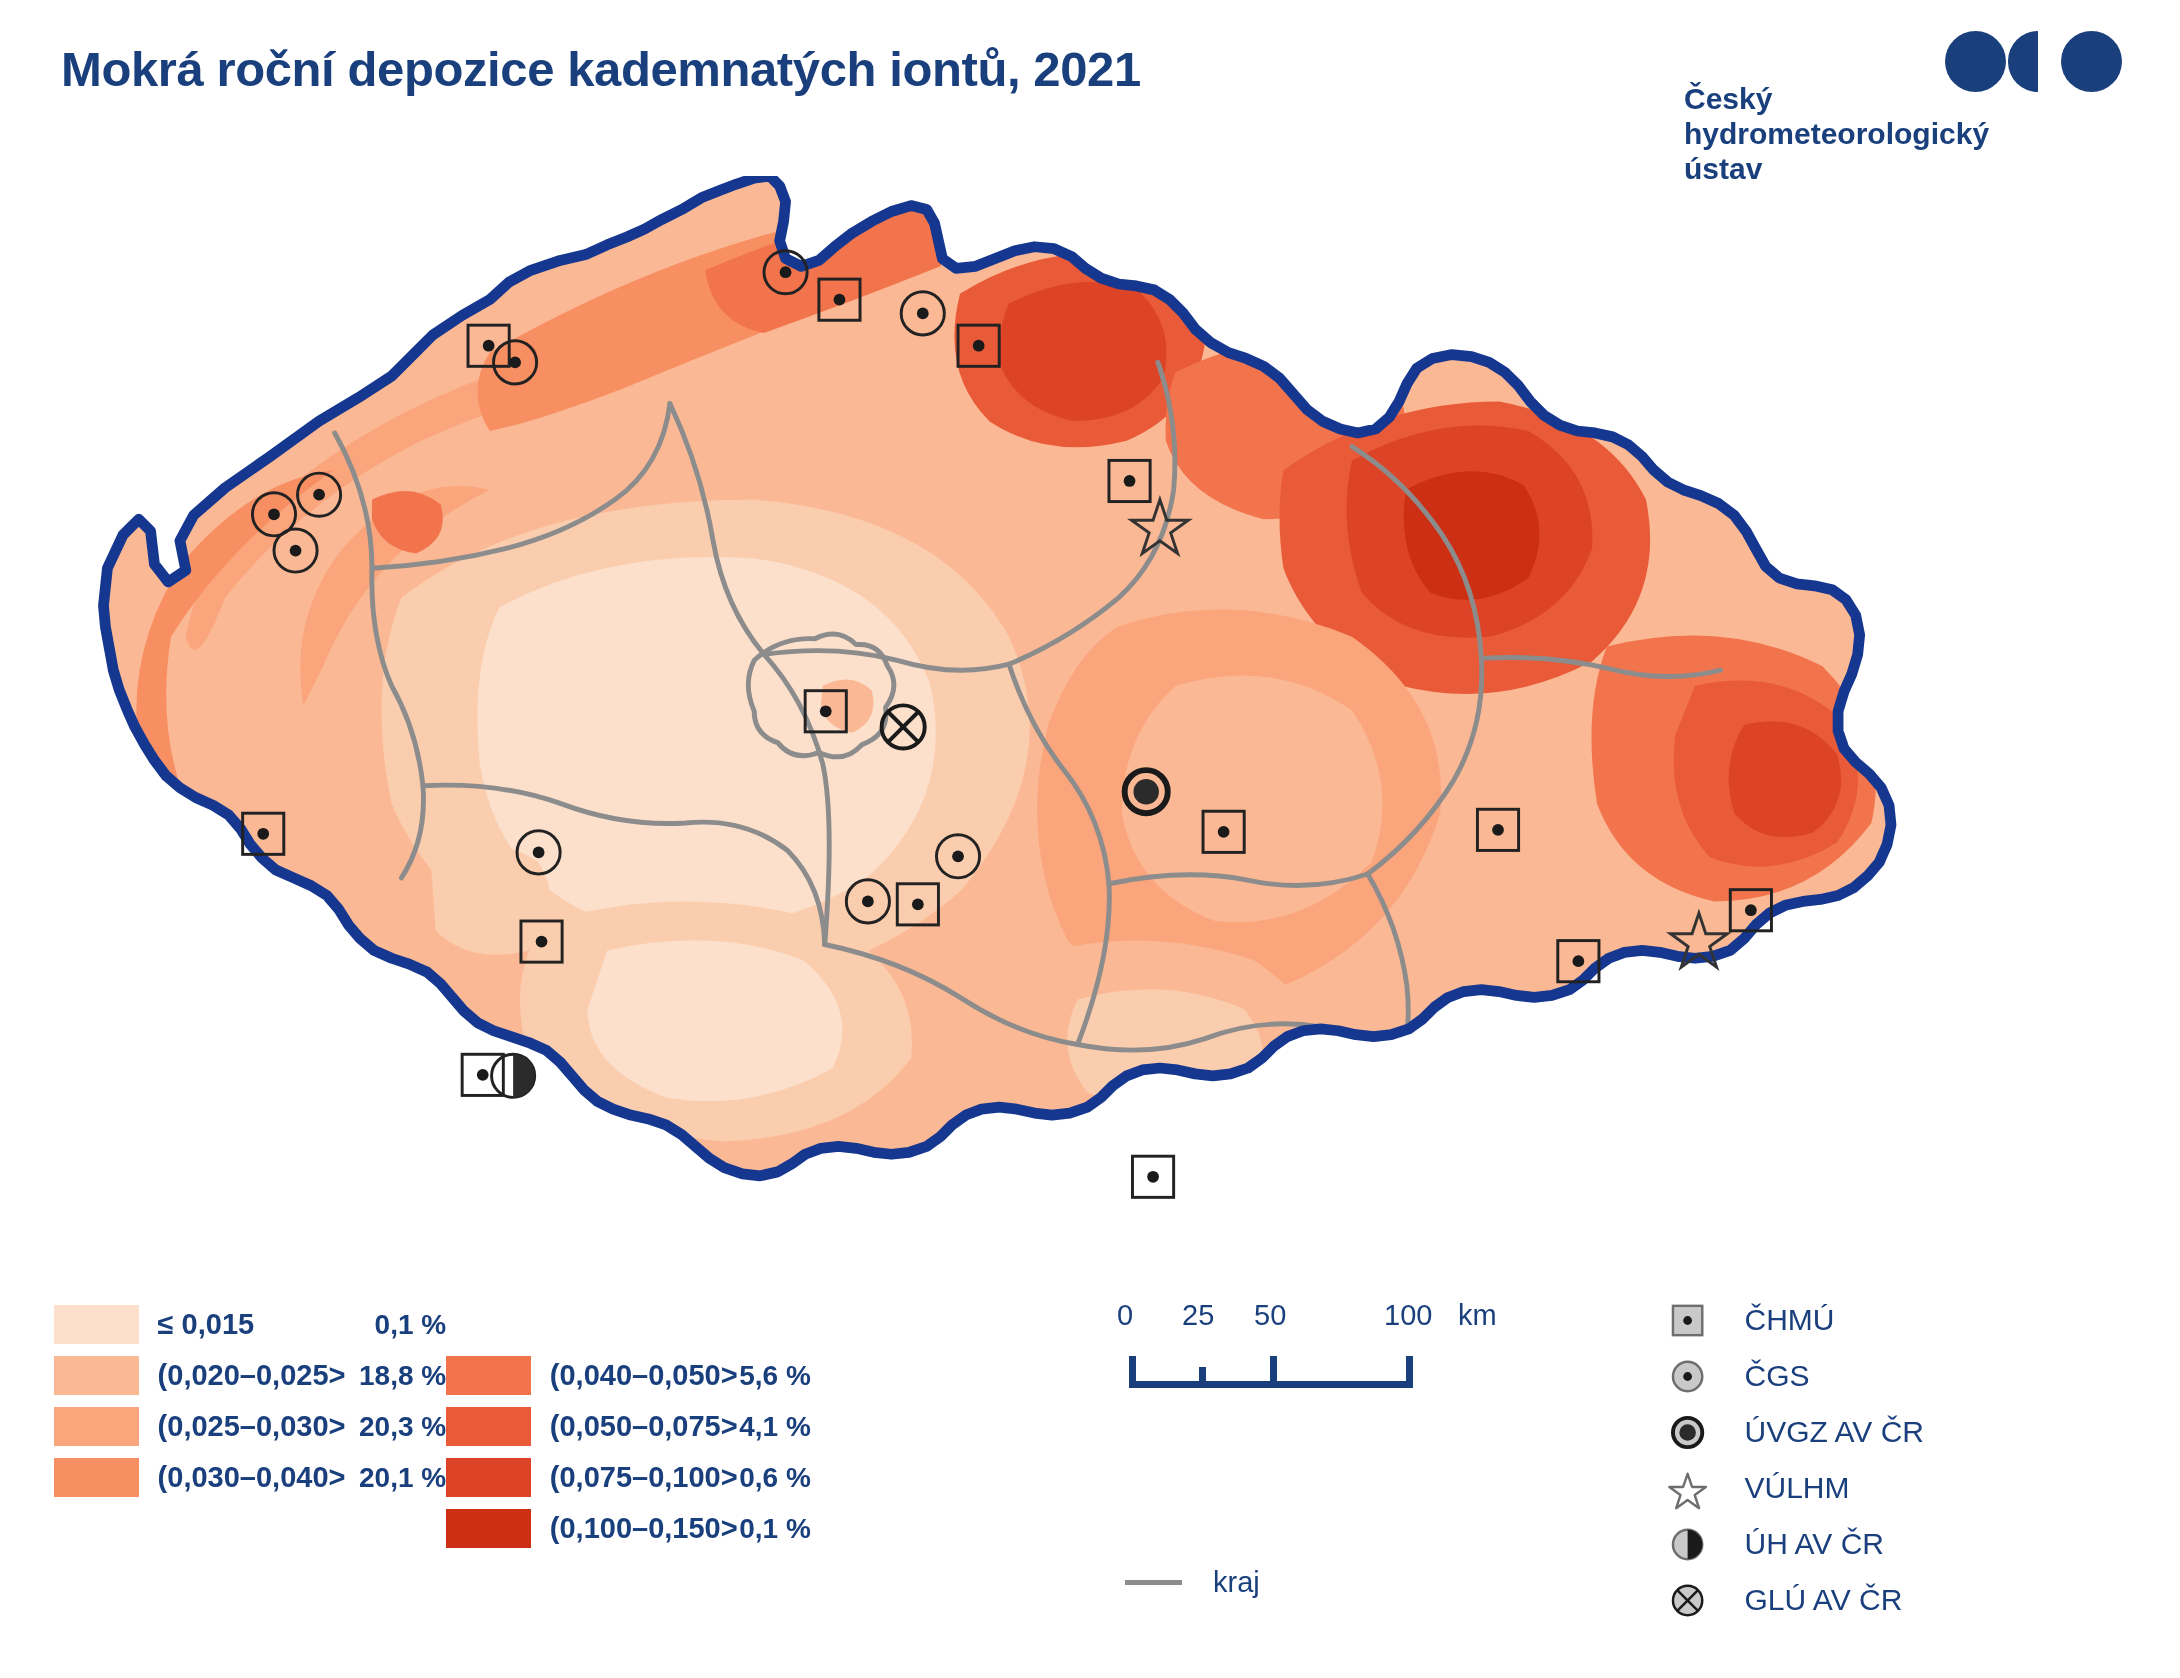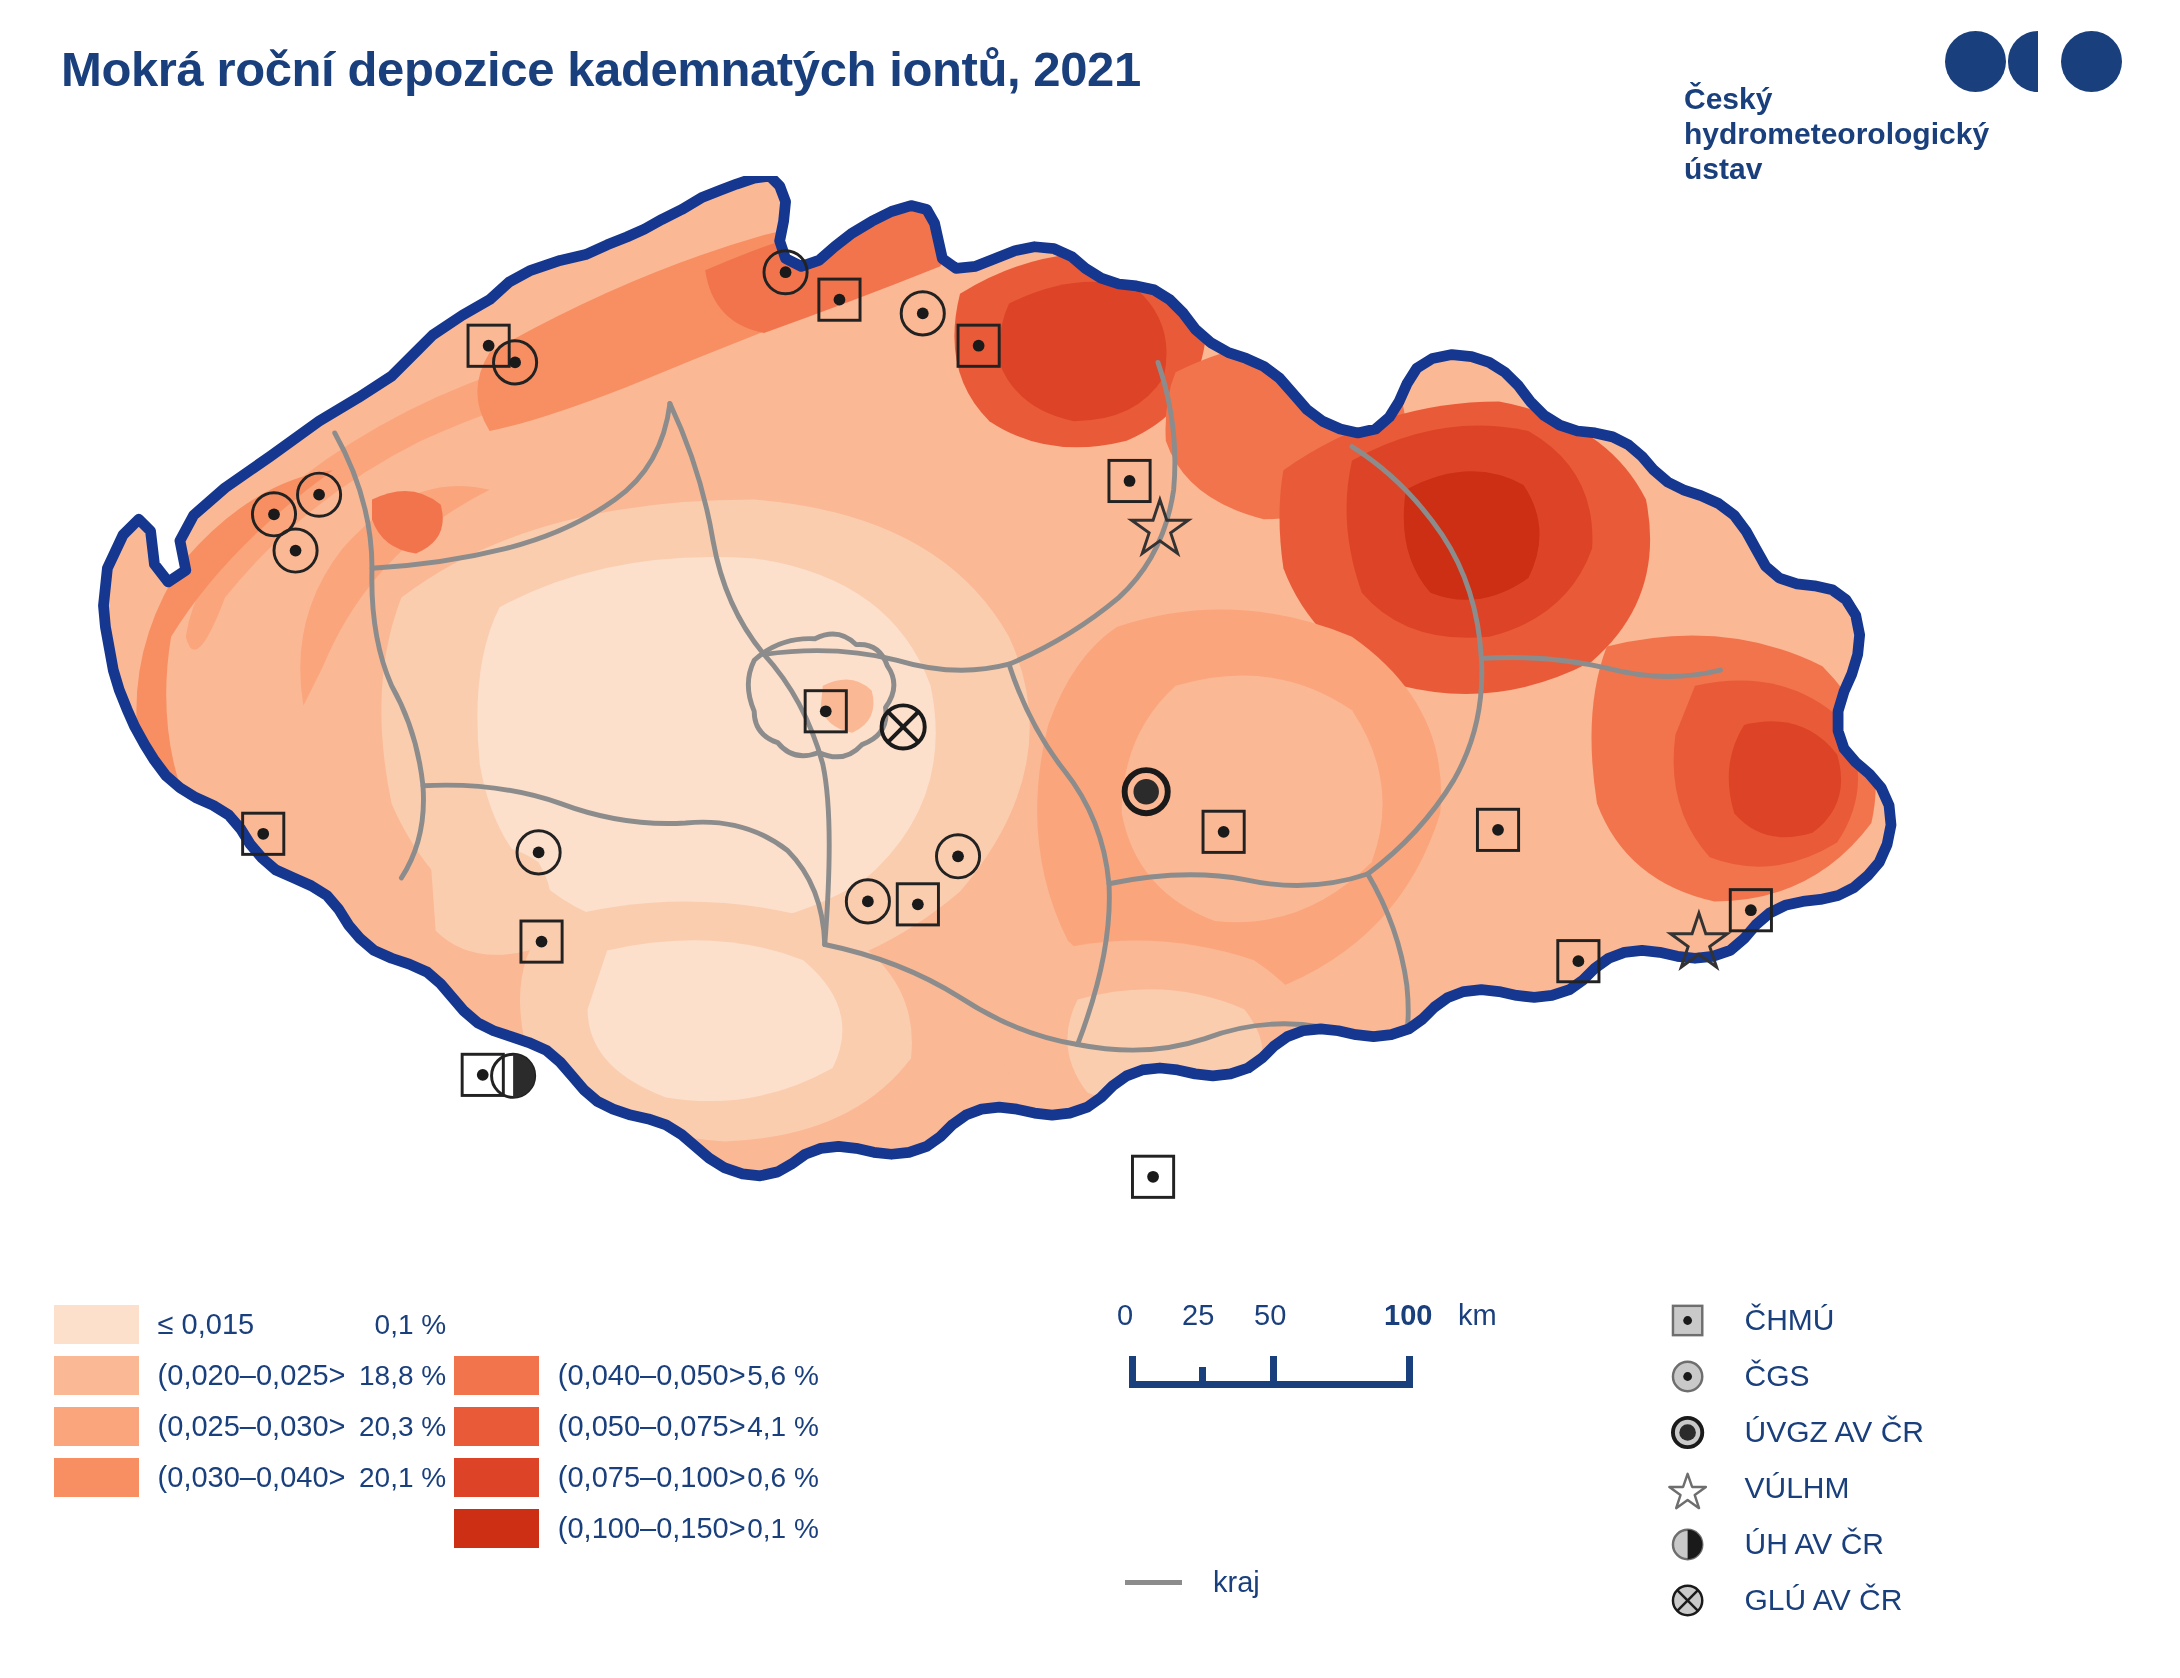--- a/index.html
+++ b/index.html
@@ -25,21 +25,21 @@
              line-height:1.16;color:#1a3f7d;}
 
   
   #map-wrap{position:absolute;left:78px;top:176px;width:1862px;height:1098px;}
   #map-svg{width:100%;height:100%;display:block;}
 
   
   #legend-classes{position:absolute;left:54px;top:1299px;width:1059px;}
   #legend-title{font-size:28px;font-weight:bold;color:#1a3f7d;margin:0 0 11.8px 3.9px;white-space:nowrap;}
   #legend-title sup{font-size:18.6px;vertical-align:super;}
-  .legend-cols{display:flex;gap:8px;}
+  .legend-cols{display:flex;gap:0px;font-weight:bold;}
   .legend-col{display:flex;flex-direction:column;}
   .legend-col.colA{width:402px;}
   .legend-col.colB{width:392px;margin-left:-9.8px;}
   .legend-row{display:flex;align-items:center;height:51px;}
   .swatch{width:85px;height:39px;flex:none;margin-right:18.6px;}
   .lrange{font-size:29px;color:#1a3f7d;white-space:nowrap;}
   .lpct{font-size:28px;color:#1a3f7d;white-space:nowrap;margin-left:auto;padding-right:9.8px;}
   .legend-col.colB .lpct{padding-right:27.4px;}
   .spacer-row{height:51px;}
 
@@ -423,21 +423,21 @@
       </div>
     </div>
   </div>
 </div>
 
 <div id="scalebar">
   <div id="scale-labels">
     <span style="left:0px;">0</span>
     <span style="left:65px;">25</span>
     <span style="left:137px;">50</span>
-    <span style="left:267px;font-weight:bold;">100</span>
+    <span style="left:267px;">100</span>
     <span style="left:341px;">km</span>
   </div>
   <div id="scale-graphic">
     <div id="scale-line"></div>
     <div class="tick major" style="left:11.8px;"></div>
     <div class="tick minor" style="left:82px;"></div>
     <div class="tick major" style="left:153px;"></div>
     <div class="tick major" style="left:289px;"></div>
   </div>
 </div>

